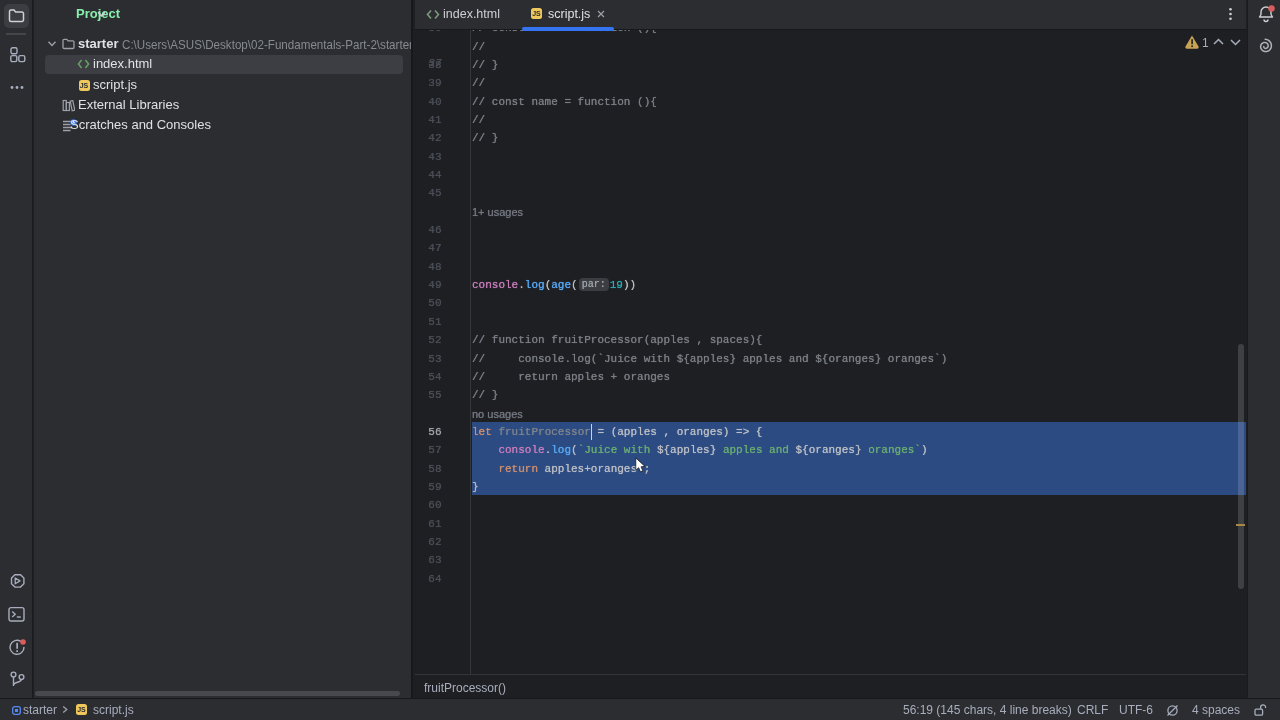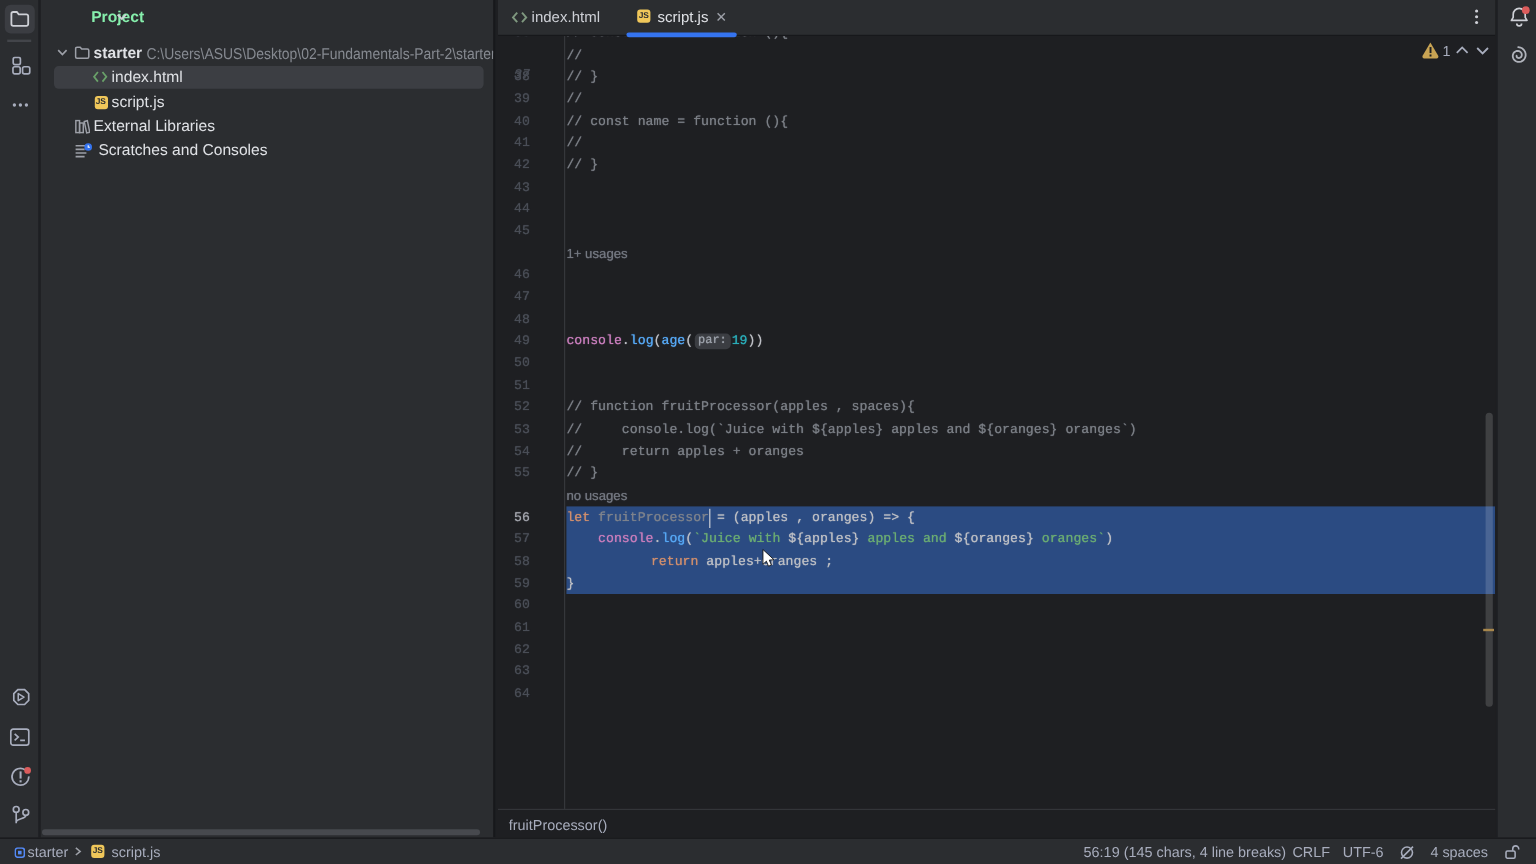--- a/index.html
+++ b/index.html
@@ -85,21 +85,21 @@
     <div class="line cm" style="top:129.3px;">// }</div>
     <div class="inlay" style="top:202.6px;">1+ usages</div>
     <div class="line" style="top:276.1px;"><span class="con">console</span><span class="def">.</span><span class="fn">log</span><span class="def">(</span><span class="fn">age</span><span class="def">(</span><span class="pill">par:</span><span class="num">19</span><span class="def">))</span></div>
     <div class="line cm" style="top:331.1px;">// function fruitProcessor(apples , spaces){</div>
     <div class="line cm" style="top:349.5px;text-align:right;">//     console.log(`Juice with ${apples} apples and ${oranges} oranges`)</div>
     <div class="line cm" style="top:367.8px;">//     return apples + oranges</div>
     <div class="line cm" style="top:386.2px;">// }</div>
     <div class="inlay" style="top:404.5px;">no usages</div>
     <div class="line" style="top:422.9px;"><span class="kw">let</span><span class="def"> </span><span class="unu">fruitProcessor</span><span class="def"> = (apples , oranges) =&gt; {</span></div>
     <div class="line" style="top:441.2px;"><span class="def">    </span><span class="con">console</span><span class="def">.</span><span class="fn">log</span><span class="def">(</span><span class="str">`Juice with </span><span class="def">${apples}</span><span class="str"> apples and </span><span class="def">${oranges}</span><span class="str"> oranges`</span><span class="def">)</span></div>
-    <div class="line" style="top:459.6px;padding-left:44px;"><span class="kw">    return</span><span class="def"> apples+oranges ;</span></div>
+    <div class="line" style="top:459.6px;"><span class="kw">    return</span><span class="def"> apples+oranges ;</span></div>
     <div class="line def" style="top:477.9px;">}</div>
     
     <div class="abs" style="left:175.5px; top:424px; width:1.6px; height:16px; background:#CED0D6;"></div>
     
     <div class="abs" style="left:823px; top:344px; width:6px; height:245px; background:rgba(255,255,255,0.15); border-radius:3px;"></div>
     <div class="abs" style="left:821px; top:523.5px; width:9px; height:2.5px; background:#A8874C;"></div>
   </div>
 
   <div class="abs" style="left:0; top:674px; width:831px; height:1px; background:#333539;"></div>
   <div class="abs st" style="left:9px; top:681px;">fruitProcessor()</div>
@@ -211,21 +211,21 @@
     <rect x="4.3" y="3.5" width="3.1" height="8" fill="none" stroke="#9DA0A8" stroke-width="1.2"></rect>
     <path d="M8.2 2.2 l2.6 -0.6 2 9.6 -2.6 0.6 Z" fill="none" stroke="#9DA0A8" stroke-width="1.2"></path>
   </svg>
   <span class="abs treetxt" style="left:44px; top:96.5px;">External Libraries</span>
 
   <svg class="abs" style="left:28px; top:118.5px;" width="15" height="14" viewBox="0 0 15 14">
     <path d="M1 2.5 h9 M1 5.5 h7.5 M1 8.5 h9 M1 11.5 h7.5" stroke="#9DA0A8" stroke-width="1.3"></path>
     <circle cx="11.5" cy="3.5" r="3.2" fill="#3574F0"></circle>
     <path d="M11.5 2 v1.7 h1.4" stroke="#fff" stroke-width="0.9" fill="none"></path>
   </svg>
-  <span class="abs treetxt" style="left:48px; top:116.5px;">Scratches and Consoles</span>
+  <span class="abs treetxt" style="left:36px; top:116.5px;">Scratches and Consoles</span>
 
   <div class="abs" style="left:1px; top:691px; width:365px; height:5px; background:#47494E; border-radius:2.5px;"></div>
 </div>
 
 <div id="stripeR" class="abs">
   <svg class="abs" style="left:9px; top:5px;" width="18" height="18" viewBox="0 0 18 18">
     <path d="M9 2 a5 5 0 0 1 5 5 v2.5 l1.5 2.5 H2.5 L4 9.5 V7 a5 5 0 0 1 5 -5 Z" fill="none" stroke="#CED0D6" stroke-width="1.4" stroke-linejoin="round"></path>
     <path d="M7 14.5 a2 2 0 0 0 4 0" fill="none" stroke="#CED0D6" stroke-width="1.4"></path>
     <circle cx="14.5" cy="3.5" r="3.2" fill="#DB5C5C"></circle>
   </svg>

